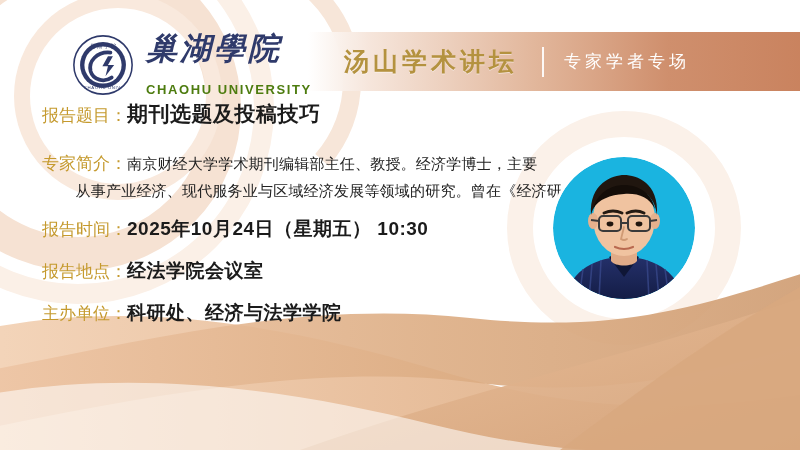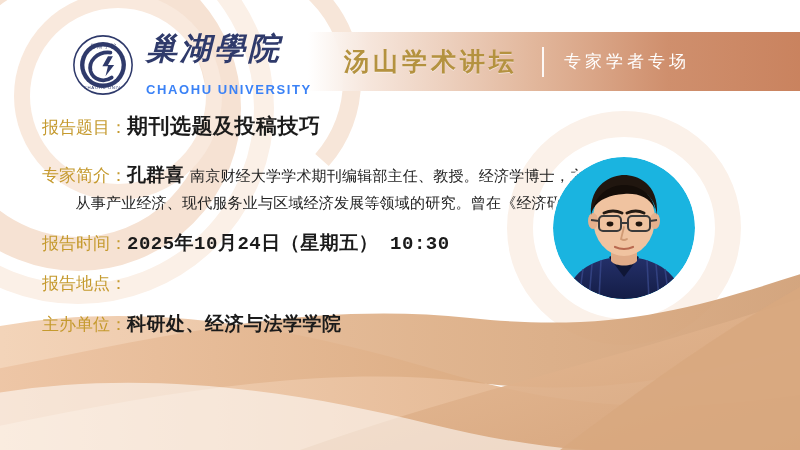--- a/index.html
+++ b/index.html
@@ -99,33 +99,32 @@
     letter-spacing: 3px;
     line-height: 1.05;
     font-family: "Liberation Serif", "DejaVu Serif", serif;
     font-style: italic;
     white-space: nowrap;
   }
   .logo-en {
     margin-top: 16px;
     font-size: 13px;
     font-weight: bold;
-    color: #3b82f6;
+    color: #4d7c0f;
     letter-spacing: 1.6px;
     white-space: nowrap;
   }
 
   
   .content {
     position: absolute;
     left: 42px;
-    top: 112px;
+    top: 100px;
     width: 520px;
     z-index: 6;
-    font-family: Liberation Mono, monospace;
   }
   .row {
     display: flex;
     align-items: baseline;
     margin-bottom: 4px;
   }
   .label {
     font-size: 17px;
     color: #c59a2e;
     white-space: nowrap;
@@ -263,33 +262,33 @@
   <div class="content">
 
     <div class="row title-row">
       <span class="label">报告题目：</span>
       <span class="value-strong">期刊选题及投稿技巧</span>
     </div>
 
     <div class="bio-block">
       <div class="bio-first">
         <span class="label">专家简介：</span>
-        <span class="bio-name">孔群喜</span>
         <span class="bio-text">南京财经大学学术期刊编辑部主任、教授。经济学博士，主要</span>
       </div>
       <div class="bio-line">从事产业经济、现代服务业与区域经济发展等领域的研究。曾在《经济研</div>
     </div>
 
     <div class="detail-rows">
       <div class="row">
         <span class="label">报告时间：</span>
         <span class="value-strong">2025年10月24日（星期五） 10:30</span>
       </div>
       <div class="row">
         <span class="label">报告地点：</span>
+        <span class="value-strong">经法学院会议室</span>
       </div>
       <div class="row">
         <span class="label">主办单位：</span>
         <span class="value-strong">科研处、经济与法学学院</span>
       </div>
     </div>
   </div>
 
   <div class="portrait">
     <svg viewBox="0 0 142 142" width="142" height="142">

